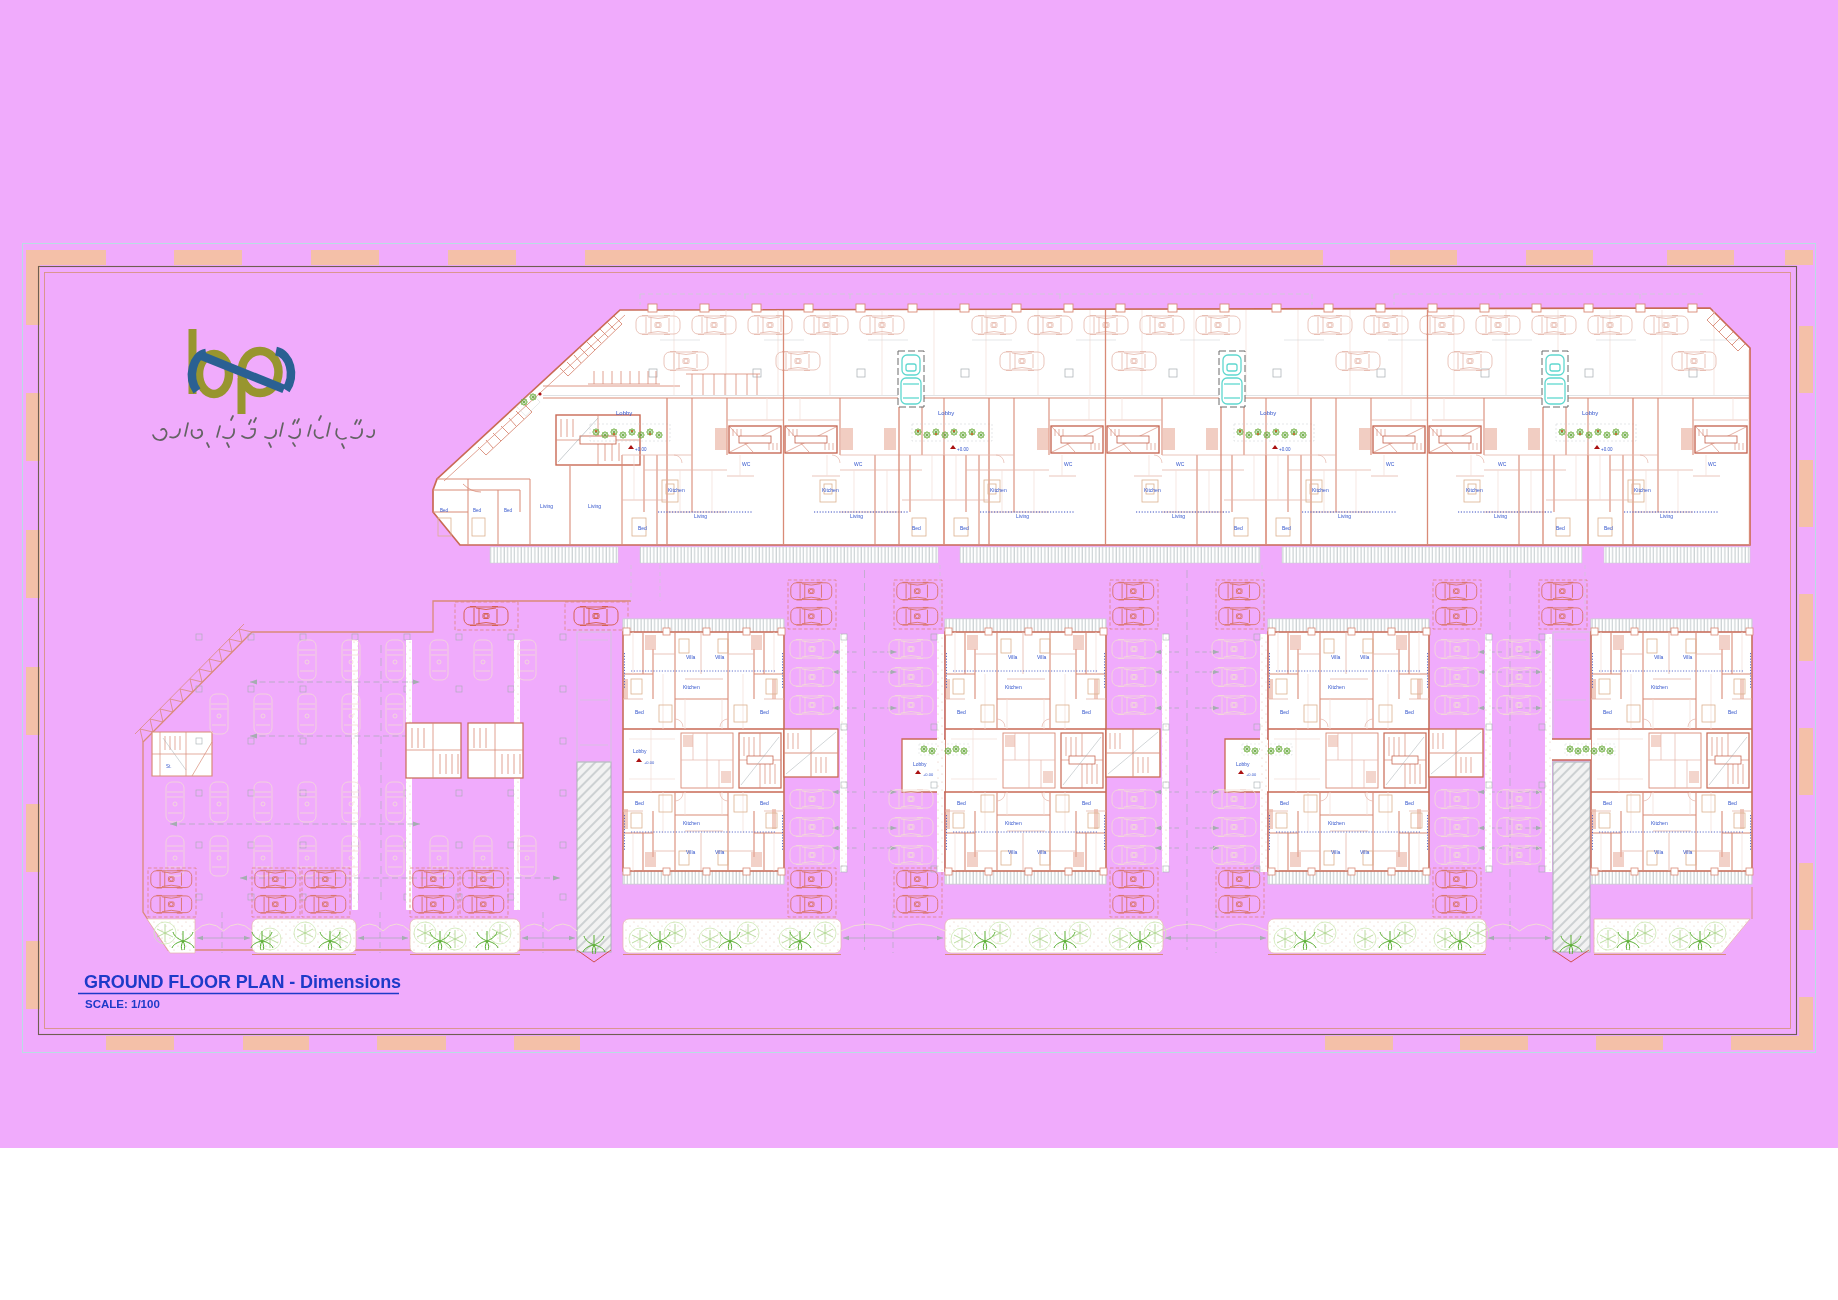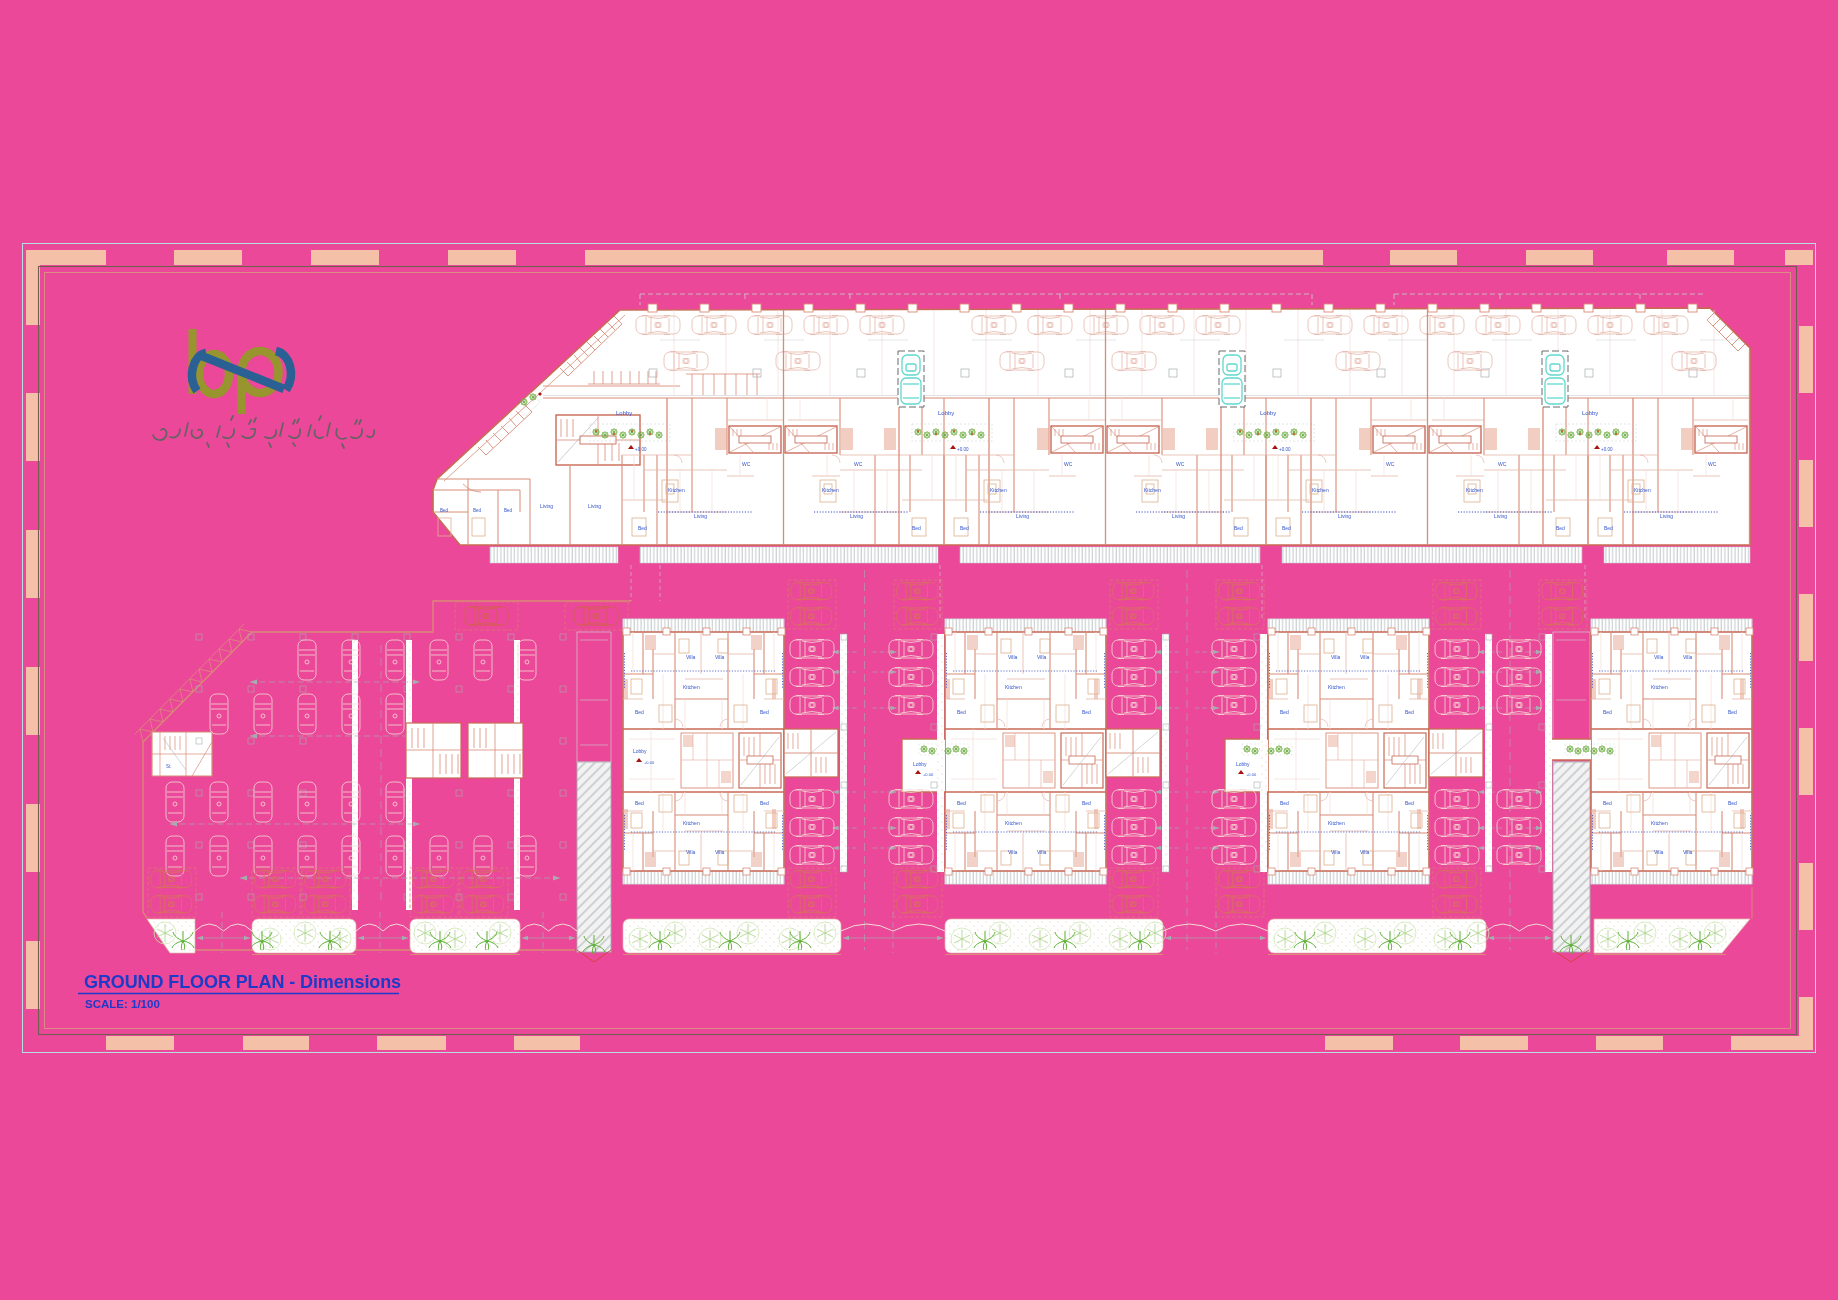--- a/index.html
+++ b/index.html
@@ -1,16 +1,16 @@
 <!DOCTYPE html>
 <html><head>
 <meta charset="utf-8">
 <style>
   html,body{margin:0;padding:0;background:#ffffff;}
-  #page{position:relative;width:1838px;height:1300px;background:#ec4899;overflow:hidden;
+  #page{position:relative;width:1838px;height:1148px;background:#f0abfc;overflow:hidden;
         font-family:"Liberation Sans", sans-serif;}
   svg{position:absolute;left:0;top:0;}
 </style>
 </head>
 <body>
 
 <div id="page">
 <svg width="1838" height="1300" viewBox="0 0 1838 1300">
 <defs>
 

